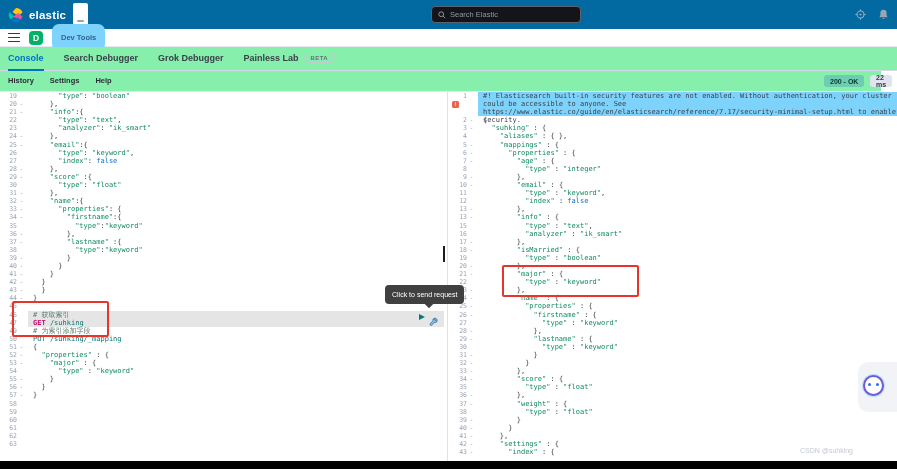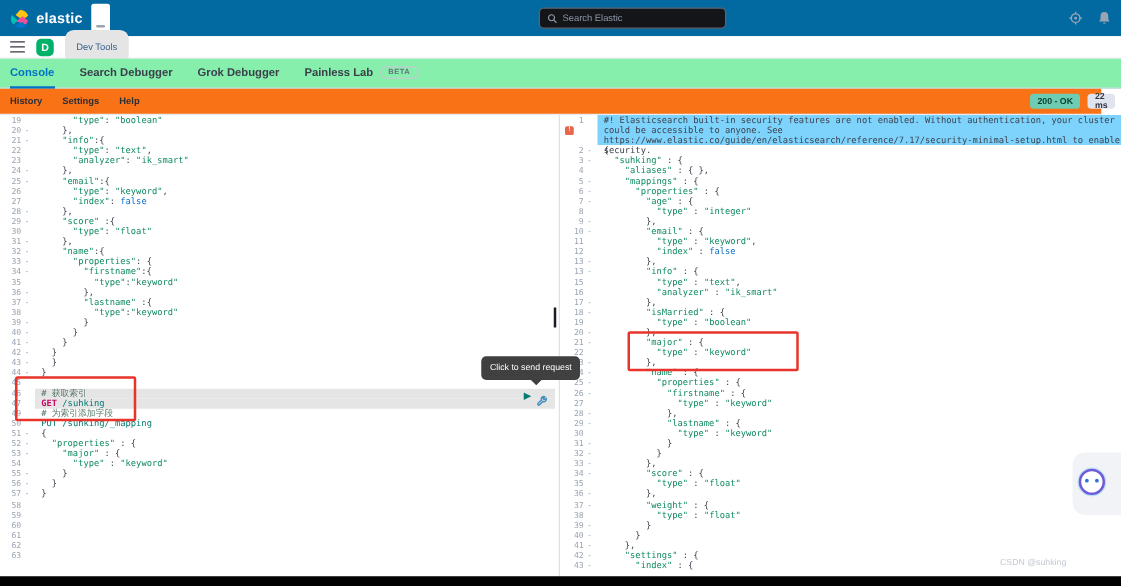--- a/index.html
+++ b/index.html
@@ -14,32 +14,32 @@
   .ext-icon i { position:absolute; left:4px; bottom:4px; width:7px; height:2px; background:#9aa2ad; border-radius:1px; }
   .search-box { position:absolute; left:403px; top:6px; width:150px; height:17px; background:#141519; border:1px solid #5c6370; border-radius:4px; display:flex; align-items:center; padding:0 6px; gap:4px;margin-left:28px; }
   .search-box span { color:#8e98a6; font-size:7.5px; }
   .hdr-icons { position:absolute; right:8px; top:0; height:29px; display:flex; align-items:center; gap:12px; }
 
   
   .crumb-bar { position:absolute; left:0; top:29px; width:897px; height:18px; background:#fff; border-bottom:1px solid #e6eaf0; display:flex; align-items:center; }
   .hamburger { width:12px; margin-left:8px; display:flex; flex-direction:column; gap:2.5px; cursor:pointer; }
   .hamburger i { height:1.5px; background:#343741; border-radius:1px; }
   .space-avatar { width:14px; height:14px; margin-left:9px; background:#00b268; color:#fff; border-radius:4px; font-size:8.5px; font-weight:700; display:flex; align-items:center; justify-content:center; }
-  .crumb-pill { margin-left:9px; height:27px; background:#e5e5e5; border-radius:7px; padding:0 9px; display:flex; align-items:center; color:#35618f; font-size:7.5px; font-weight:400; }
+  .crumb-pill { margin-left:9px; height:27px; background:#7dd3fc; border-radius:7px; padding:0 9px; display:flex; align-items:center; color:#35618f; font-size:7.5px; font-weight:700; }
 
   
   .tab-bar { position:absolute; left:0; top:47px; width:897px; height:24px; background:#86efac; border-bottom:1px solid #d3dae6; display:flex; align-items:flex-end; }
   .tab { font-size:9px; font-weight:700; color:#3a3f4a; margin-left:20px; cursor:pointer; position:relative; height:24px; display:flex; align-items:center; gap:5px; }
   .tab:first-child { margin-left:8px; }
   .tab.active { color:#0072c6; }
   .tab.active::after { content:""; position:absolute; left:0; right:0; bottom:-1px; height:2px; background:#0072c6; }
   .beta-pill { border:1px solid #c6cad1; color:#69707d; border-radius:7px; font-size:6px; font-weight:700; padding:1px 6px; letter-spacing:.4px; }
 
   
-  .tool-strip { position:absolute; left:0; top:71px; width:881px; height:21px; background:#f97316; border-bottom:1px solid #e8ebf1; }
+  .tool-strip { position:absolute; left:0; top:71px; width:881px; height:21px; background:#86efac; border-bottom:1px solid #e8ebf1; }
   .menu-links { position:absolute; left:8px; top:5px; display:flex; gap:16px; }
   .menu-links span { font-size:7.5px; font-weight:700; color:#2b2f36; cursor:pointer; }
   .badge { position:absolute; top:4px; height:12px; border-radius:3px; font-size:7px; font-weight:700; display:flex; align-items:center; padding:0 6px; }
   .badge.ok { left:824px; background:#6dccb1; color:#043c2e; }
   .badge.time { left:870px; background:#dfe4ee; color:#343741; }
 
   
   .editor { position:absolute; top:92px; height:369px; overflow:hidden; background:#fff; font-family:"DejaVu Sans Mono", monospace; }
   #req-editor { left:0; width:444px; }
   #resp-editor { left:450px; width:447px; }

